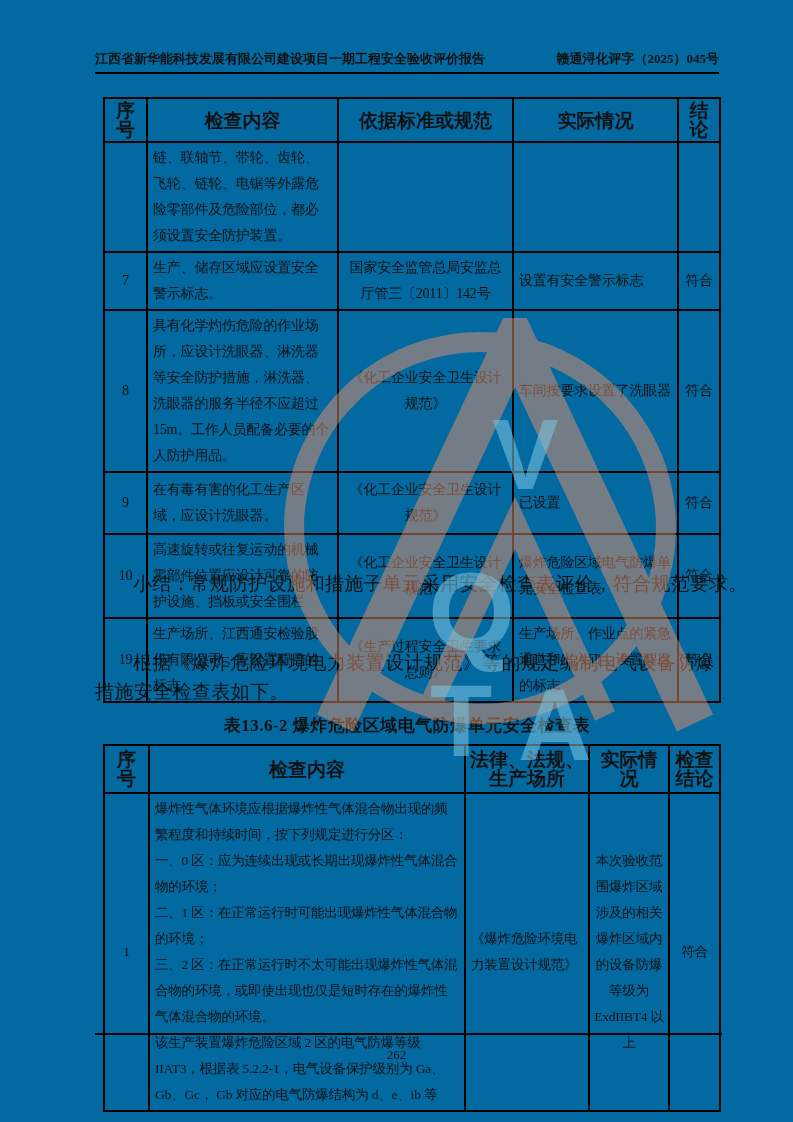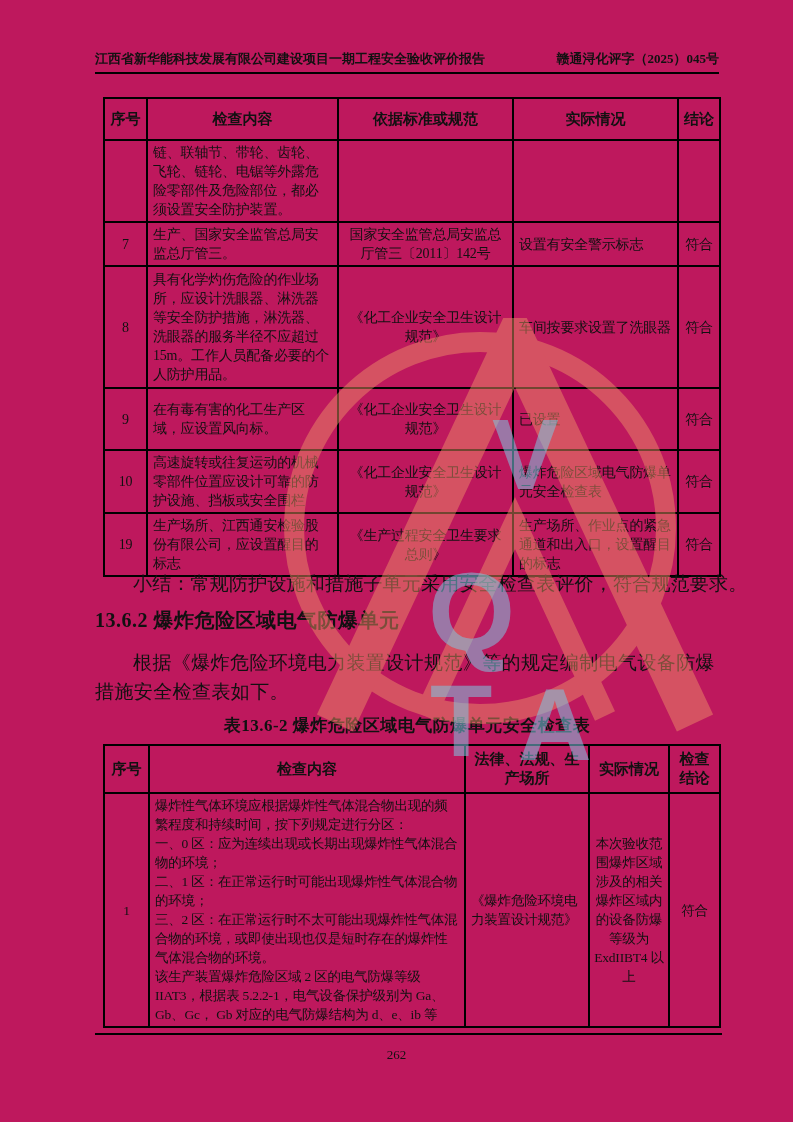--- a/index.html
+++ b/index.html
@@ -1,32 +1,32 @@
 <!DOCTYPE html>
 <html><head>
 <meta charset="utf-8">
 <style>
   html,body{margin:0;padding:0;background:#9a9a9a;}
-  .page{position:relative;width:793px;height:1122px;margin:0 auto;background:#be185d;
+  .page{position:relative;width:793px;height:1122px;margin:0 auto;background:#0369a1;
         font-family:"Liberation Serif","DejaVu Serif",serif;color:#111;overflow:hidden;}
 
   
   .pg-header{position:absolute;left:95px;top:50px;width:624px;display:flex;
              justify-content:space-between;align-items:flex-end;
              border-bottom:2px solid #000;padding-bottom:4px;
              font-size:13px;font-weight:bold;white-space:nowrap;}
 
   
   .t-wrap{position:absolute;left:103px;}
   .t1-wrap{top:97px;} .t2-wrap{top:744px;}
   table{border-collapse:collapse;table-layout:fixed;width:616px;background:transparent;}
-  th{border:2px solid #000;font-weight:bold;font-size:15px;text-align:center;
+  th{border:2px solid #000;font-weight:bold;font-size:19px;text-align:center;
      vertical-align:middle;padding:2px 3px;line-height:19px;}
   td{border:2px solid #000;vertical-align:middle;padding:2px 5px;
-     font-size:14px;line-height:19px;letter-spacing:-0.2px;white-space:pre-line;}
+     font-size:14px;line-height:26px;letter-spacing:-0.2px;white-space:pre-line;}
   .t1 td:nth-child(1){text-align:center;padding:2px 1px;}
   .t1 td:nth-child(3){text-align:center;border-radius:7px;}
   .t1 td:nth-child(5){text-align:center;padding:2px 1px;}
   .t2 td{font-size:13.5px;}
   .t2 td:nth-child(1){text-align:center;}
   .t2 td:nth-child(4){text-align:center;padding:2px 3px;border-radius:30px;}
   .t2 td:nth-child(5){text-align:center;padding:2px 1px;}
 
   
   .summary{position:absolute;left:95px;top:571px;width:662px;font-size:19px;
@@ -86,35 +86,35 @@
         <tbody>
           <tr style="height: 76px;">
             <td></td>
             <td>链、联轴节、带轮、齿轮、飞轮、链轮、电锯等外露危险零部件及危险部位，都必须设置安全防护装置。</td>
             <td></td>
             <td></td>
             <td></td>
           </tr>
           <tr style="height: 43px;">
             <td>7</td>
-            <td>生产、国家安全监管总局安监总厅管三。</td>
+            <td>生产、储存区域应设置安全警示标志。</td>
             <td>国家安全监管总局安监总厅管三〔2011〕142号</td>
             <td>设置有安全警示标志</td>
             <td>符合</td>
           </tr>
           <tr style="height: 122px;">
             <td>8</td>
             <td>具有化学灼伤危险的作业场所，应设计洗眼器、淋洗器等安全防护措施，淋洗器、洗眼器的服务半径不应超过 15m。工作人员配备必要的个人防护用品。</td>
             <td>《化工企业安全卫生设计规范》</td>
             <td>车间按要求设置了洗眼器</td>
             <td>符合</td>
           </tr>
           <tr style="height: 62px;">
             <td>9</td>
-            <td>在有毒有害的化工生产区域，应设置风向标。</td>
+            <td>在有毒有害的化工生产区域，应设计洗眼器。</td>
             <td>《化工企业安全卫生设计规范》</td>
             <td>已设置</td>
             <td>符合</td>
           </tr>
           <tr style="height: 62px;">
             <td>10</td>
             <td>高速旋转或往复运动的机械零部件位置应设计可靠的防护设施、挡板或安全围栏</td>
             <td>《化工企业安全卫生设计规范》</td>
             <td>爆炸危险区域电气防爆单元安全检查表</td>
             <td>符合</td>
@@ -125,21 +125,20 @@
             <td>《生产过程安全卫生要求总则》</td>
             <td>生产场所、作业点的紧急通道和出入口，设置醒目的标志</td>
             <td>符合</td>
           </tr>
         </tbody>
       </table>
   </div>
 
   <div class="summary">小结：常规防护设施和措施子单元采用安全检查表评价，符合规范要求。</div>
 
-  <div class="section-heading">13.6.2  爆炸危险区域电气防爆单元</div>
 
   <div class="para">根据《爆炸危险环境电力装置设计规范》等的规定编制电气设备防爆措施安全检查表如下。</div>
 
   <div class="table2-title">表13.6-2  爆炸危险区域电气防爆单元安全检查表</div>
 
   <div class="t-wrap t2-wrap">
     <table class="t2">
       <colgroup>
         <col style="width:45px">
           <col style="width:316px">

